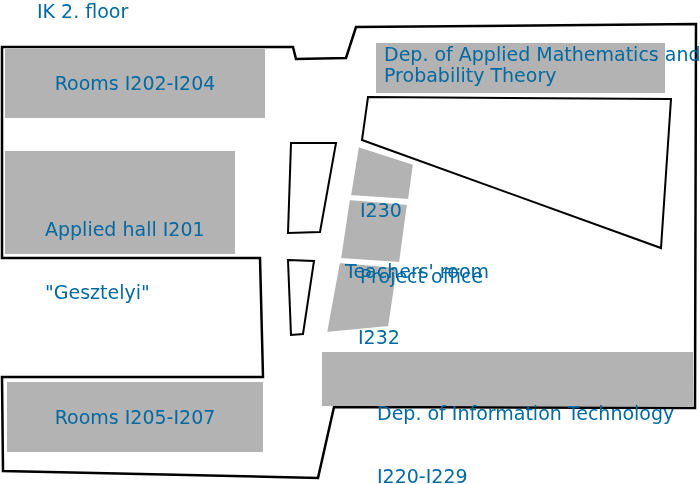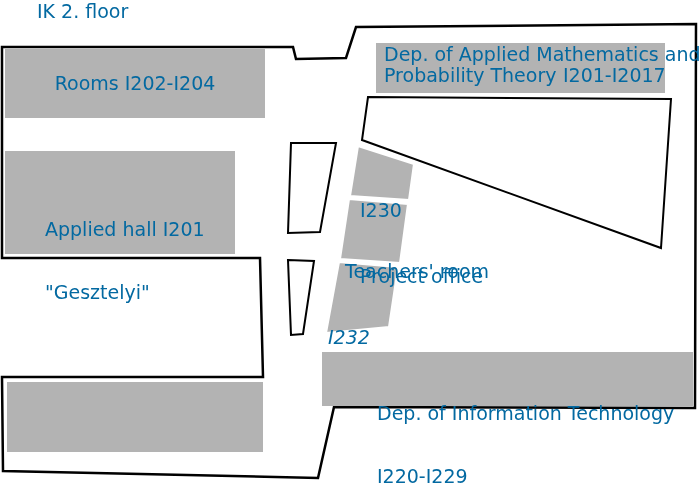--- a/index.html
+++ b/index.html
@@ -12,21 +12,21 @@
   .lbl{position:absolute;font-size:19px;line-height:21px;white-space:pre;color:#0369a1;}
   .page-title{left:37px;top:1px;}
   .lbl-centered{display:flex;align-items:center;justify-content:center;text-align:right;}
   .lbl-r1{left:5px;top:49px;width:260px;height:69px;}
   .lbl-r2-l1{left:384px;top:44px;}
   .lbl-r2-l2{left:384px;top:65px;}
   .lbl-r2-code{left:563px;top:65px;}
   .lbl-r3{left:45px;top:177px;}
   .lbl-i230{left:360px;top:155px;line-height:22px;}
   .lbl-i231{left:345px;top:221px;line-height:20px;}
-  .lbl-i232{left:328px;top:285px;font-style:italic;}
+  .lbl-i232{left:358px;top:285px;}
   .lbl-r7{left:377px;top:361px;}
   .lbl-r8{left:7px;top:382px;width:256px;height:70px;}
   .line{display:block;}
 </style>
 </head>
 <body>
 
 <div class="stage">
 
   <svg width="700" height="484" viewBox="0 0 700 484">
@@ -47,21 +47,20 @@
     <rect x="322" y="352" width="371" height="54" fill="#b3b3b3"></rect>
     <rect x="7" y="382" width="256" height="70" fill="#b3b3b3"></rect>
   </svg>
 
   <div class="lbl page-title">IK 2. floor</div>
 
   <div class="lbl lbl-centered lbl-r1">Rooms I202-I204</div>
 
   <div class="lbl lbl-r2-l2">Probability Theory</div>
   <div class="lbl lbl-r2-l1">Dep. of Applied Mathematics and</div>
-  <div class="lbl lbl-r2-code">I201-I2017</div>
 
   <div class="lbl lbl-r3">
     <span class="line">Applied hall I201</span>
     <span class="line">"Gesztelyi"</span>
   </div>
 
   <div class="lbl lbl-i230">
     <span class="line">I230</span>
     <span class="line">Project office</span>
   </div>
@@ -72,14 +71,15 @@
 
   <div class="lbl lbl-i232">
     <span class="line">I232</span>
   </div>
 
   <div class="lbl lbl-r7">
     <span class="line">Dep. of Information Technology</span>
     <span class="line">I220-I229</span>
   </div>
 
+  <div class="lbl lbl-centered lbl-r8">Rooms I205-I207</div>
 
 </div>
 
 </body></html>

